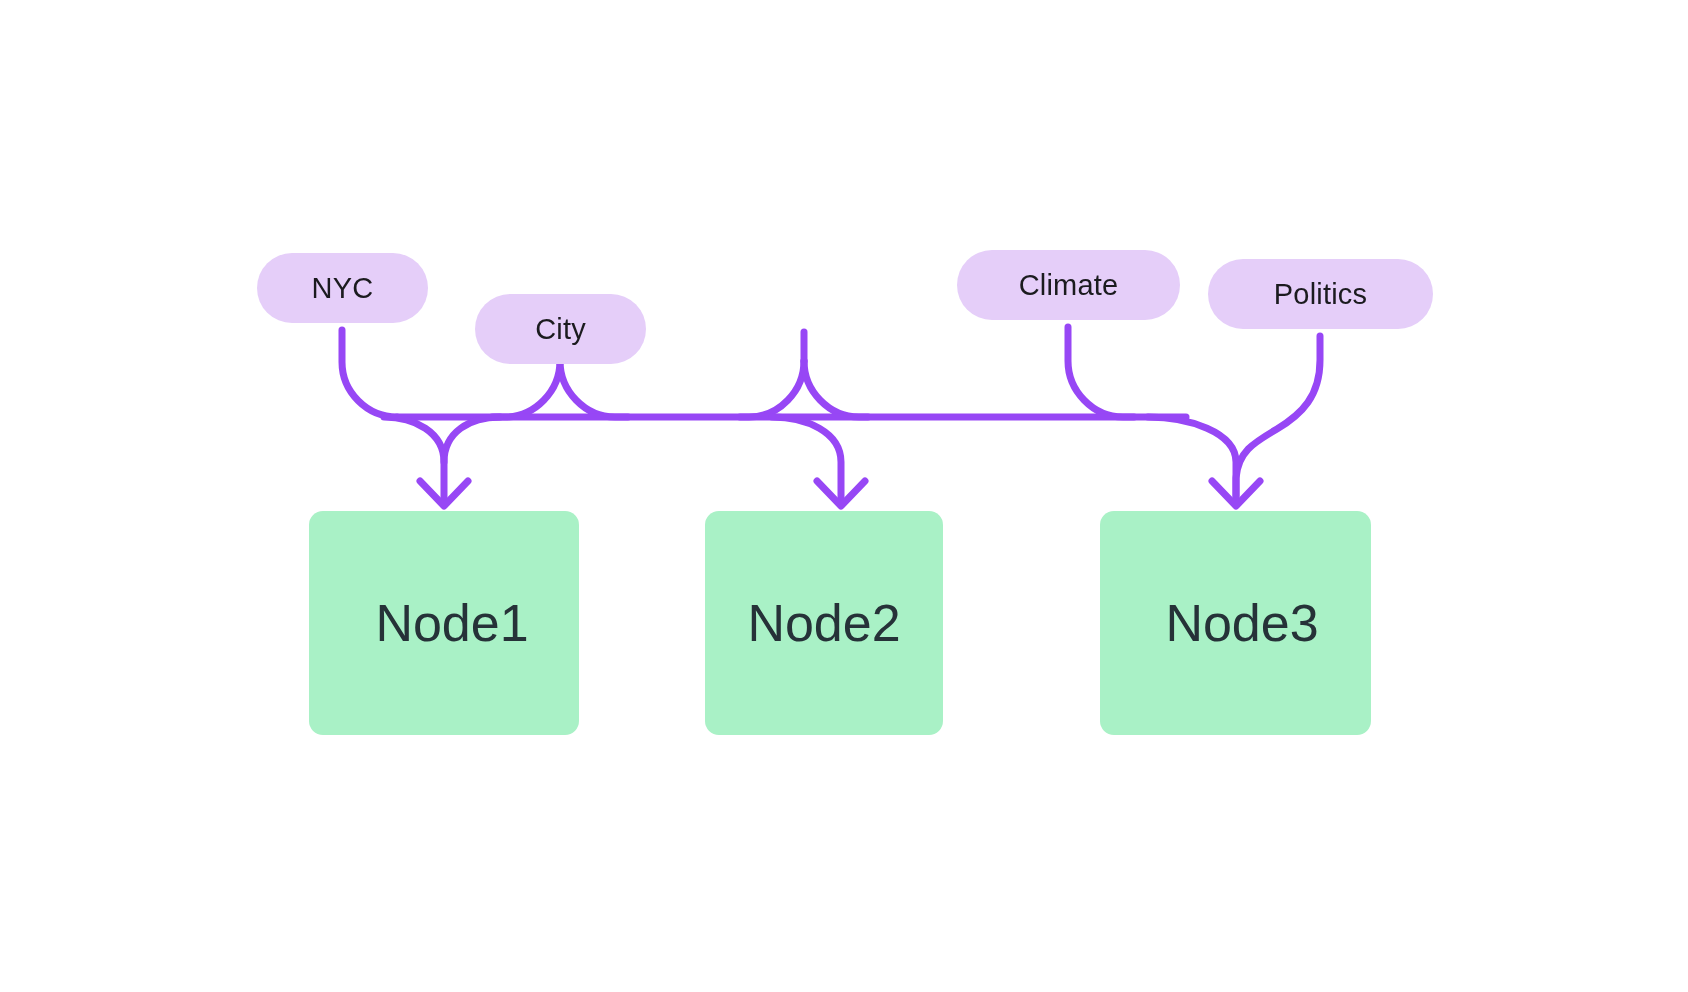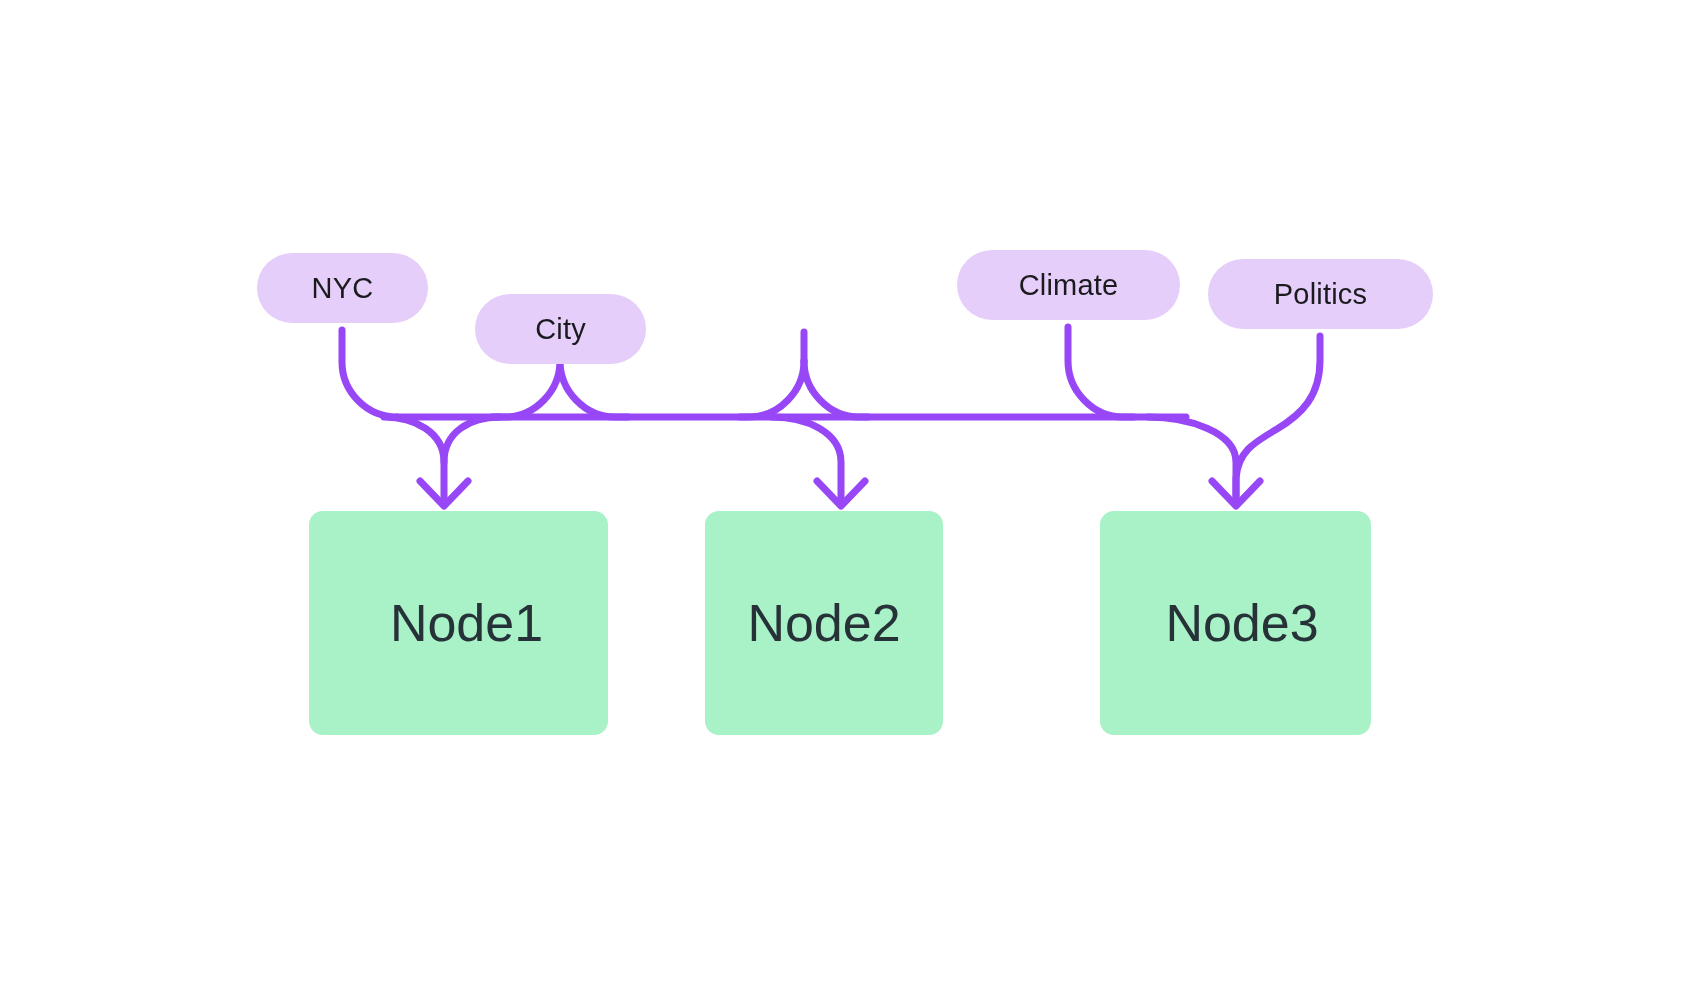--- a/index.html
+++ b/index.html
@@ -57,17 +57,17 @@
       <path d="M 817 481 L 841 506 L 865 481"></path>
       <path d="M 1212 481 L 1236 506 L 1260 481"></path>
     </g>
   </svg>
 
   <div class="pill" style="left:257px; top:253px; width:171px;">NYC</div>
   <div class="pill" style="left:475px; top:253px; width:171px;margin-top:41px;">City</div>
   <div class="pill" style="left:957px; top:250px; width:223px;text-align:right;">Climate</div>
   <div class="pill" style="left:1208px; top:259px; width:225px;">Politics</div>
 
-  <div class="node" style="left:309px; width:299px;padding-left:16px;">Node1</div>
+  <div class="node" style="left:309px; width:270px;padding-left:16px;">Node1</div>
   <div class="node" style="left:705px; width:238px;">Node2</div>
   <div class="node" style="left:1100px; width:271px;padding-left:13px;">Node3</div>
 
 </div>
 
 </body></html>

